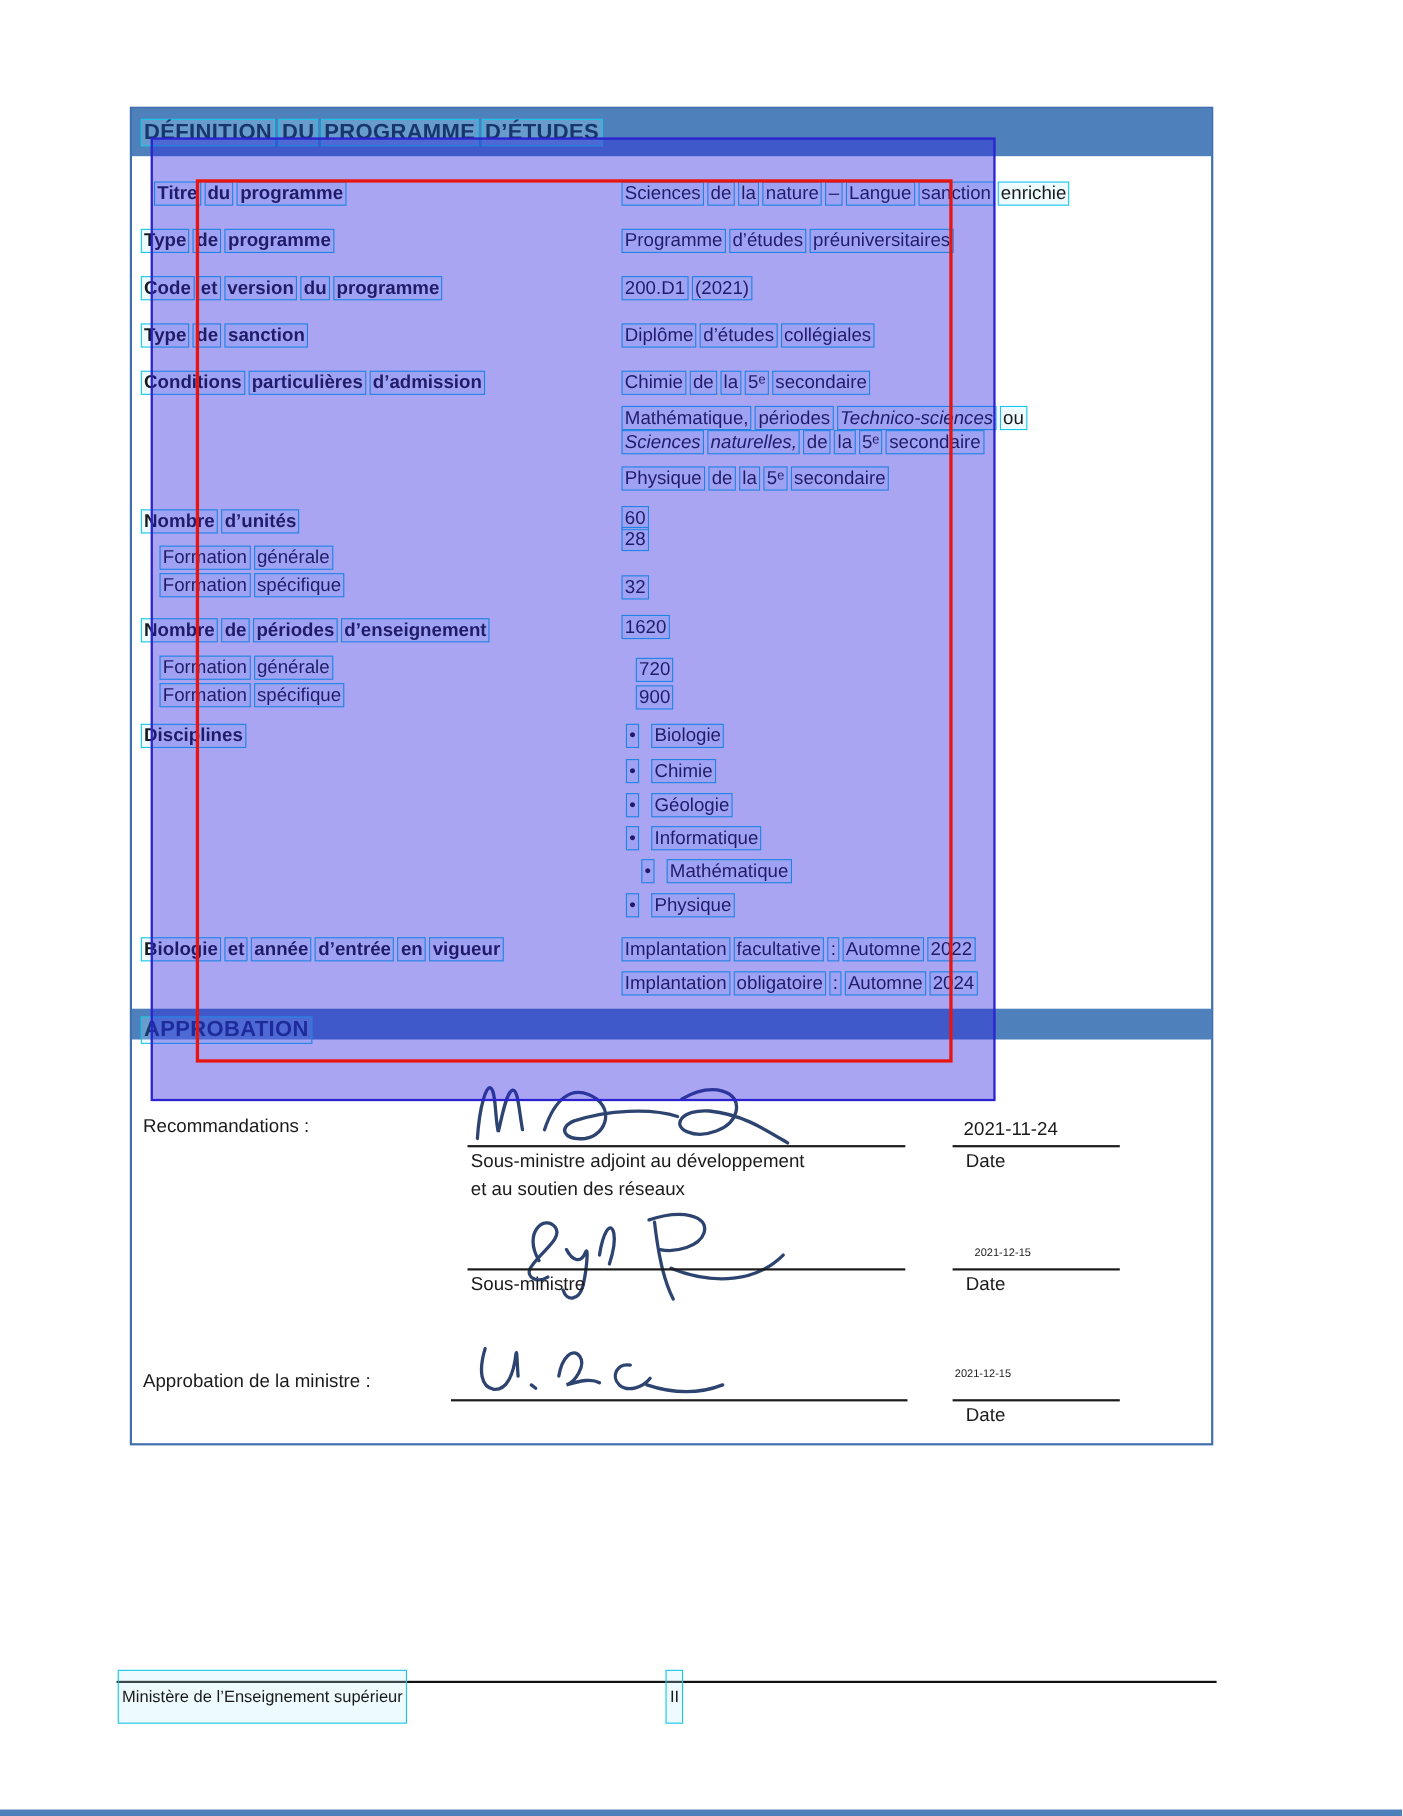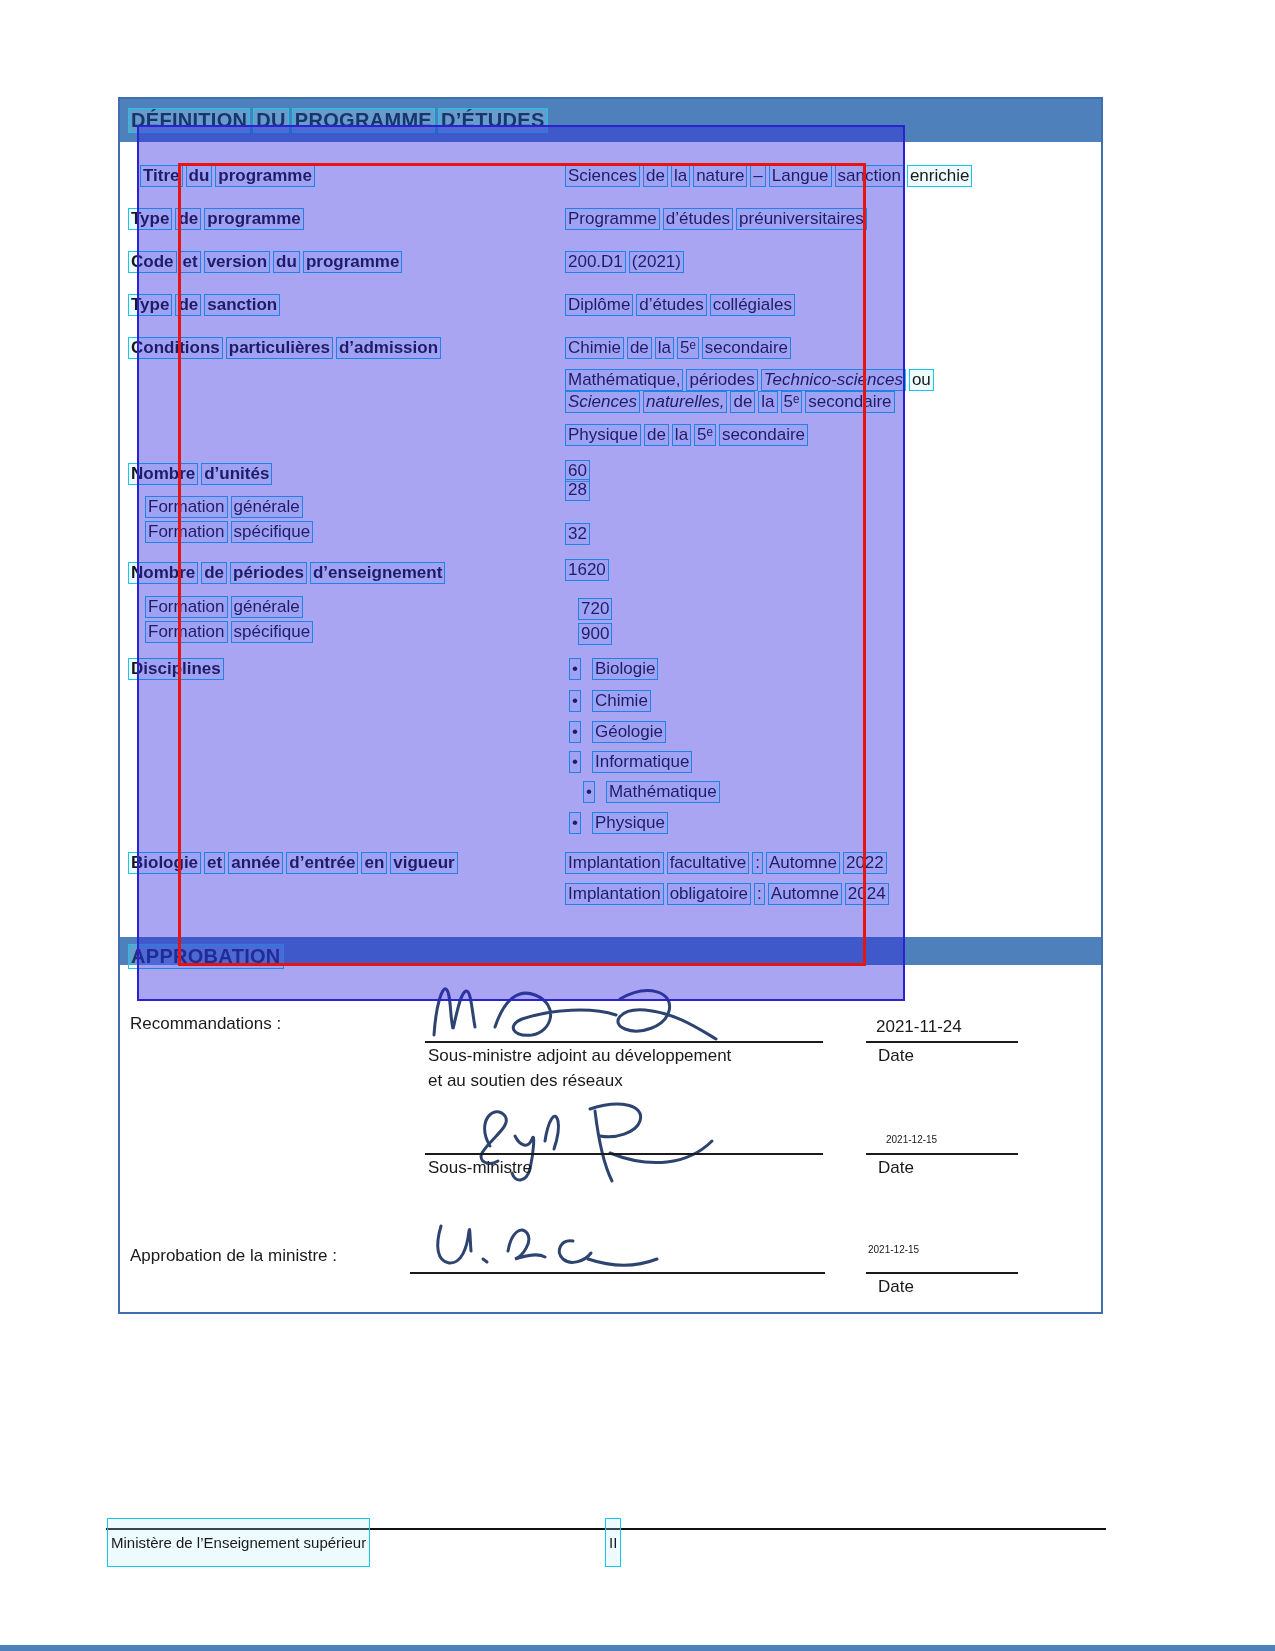--- a/index.html
+++ b/index.html
@@ -117,21 +117,21 @@
       <span class="ocr bulletspan"><span class="w">•</span></span><span class="ocr"><span class="w">Mathématique</span></span>
     </div>
     <div class="val" style="left:449px;top:713px">
       <span class="ocr bulletspan"><span class="w">•</span></span><span class="ocr"><span class="w">Physique</span></span>
     </div>
 
     <div class="lbl ocr" style="left:8px;top:753px"><span class="w">Biologie</span><span class="w">et</span><span class="w">année</span><span class="w">d’entrée</span><span class="w">en</span><span class="w">vigueur</span></div>
     <div class="val ocr" style="left:445px;top:753px"><span class="w">Implantation</span><span class="w">facultative</span><span class="w">:</span><span class="w">Automne</span><span class="w">2022</span></div>
     <div class="val ocr" style="left:445px;top:784px"><span class="w">Implantation</span><span class="w">obligatoire</span><span class="w">:</span><span class="w">Automne</span><span class="w">2024</span></div>
 
-    <div class="bar" style="top:838px;height:28px">
+    <div class="bar" style="top:818px;height:28px">
       <span class="bartext ocr" style="top:7px"><span class="w">APPROBATION</span></span>
     </div>
 
     <div class="atext" style="left:10px;top:915px">Recommandations :</div>
 
     <svg class="sig" style="left:300px;top:878px" width="310" height="72" viewBox="0 0 310 72">
       <path d="M14,58 C16,28 22,10 26,12 C31,15 30,40 33,52 C36,40 40,16 46,14 C51,13 52,34 55,50"></path>
       <path d="M75,50 C85,20 100,12 115,18 C140,28 132,55 112,58 C92,60 87,48 102,42 C132,32 172,30 196,38"></path>
       <path d="M200,22 C228,6 254,15 249,34 C245,50 220,58 205,52 C190,46 200,31 225,33 C255,36 276,50 296,62"></path>
     </svg>

